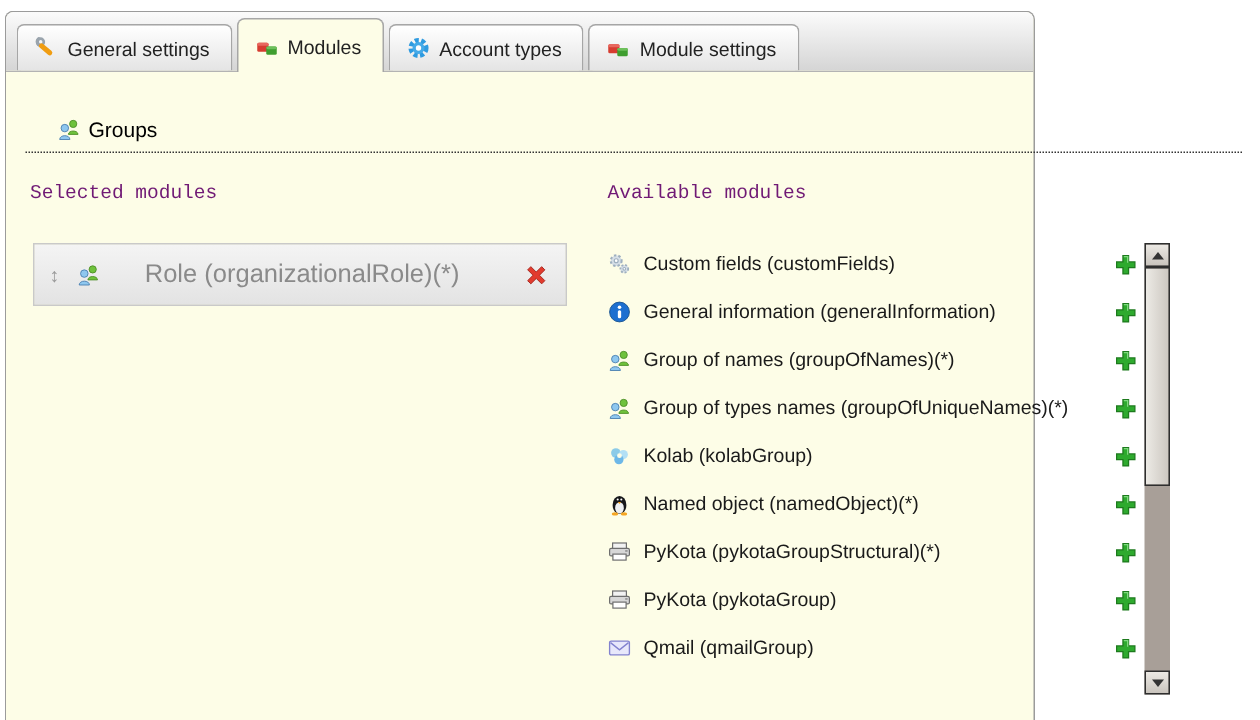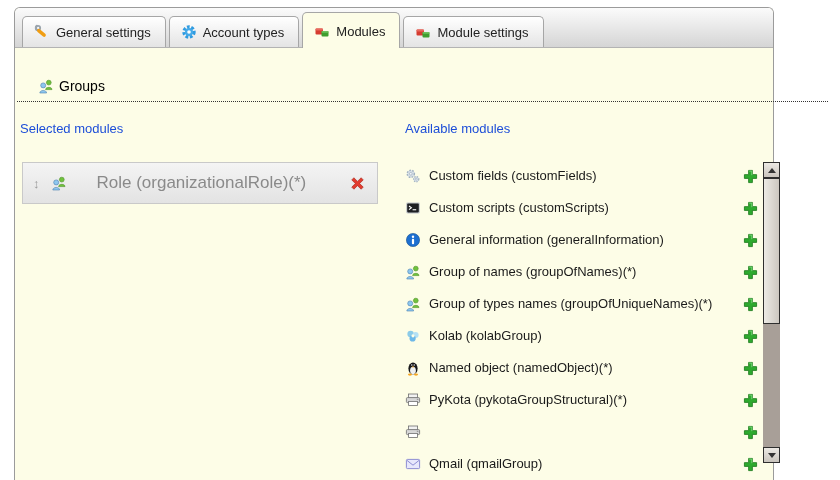--- a/index.html
+++ b/index.html
@@ -4,23 +4,23 @@
 <style>
   html,body{margin:0;padding:0;}
   body{
     width:840px;height:480px;position:relative;overflow:hidden;
     background:#ffffff;
     font-family:"Liberation Sans","DejaVu Sans",sans-serif;
     color:#222222;
   }
   
   .widget{
-    position:absolute;left:3px;top:7px;width:760px;height:473px;
+    position:absolute;left:3px;top:7px;width:687px;height:473px;
     box-sizing:border-box;border:1px solid #9b9b9b;border-bottom:none;
-    border-radius:6px 6px 0 0;background:#fdfde7;margin-left:11px;
+    border-radius:6px 6px 0 0;background:#fdfde7;
   }
   
   .tabbar{
     position:absolute;left:0;top:0;width:100%;height:40px;box-sizing:border-box;
     background:linear-gradient(#fbfbfb,#d5d5d5);
     border-bottom:1px solid #b3b3b3;border-radius:5px 5px 0 0;
     display:flex;align-items:flex-end;padding-left:7px;
   }
   .tab{
     display:flex;align-items:center;gap:6px;
@@ -34,21 +34,21 @@
   }
   .icon16{width:16px;height:16px;flex:none;display:inline-block;}
   .icon16 svg{display:block;width:16px;height:16px;}
   
   .section-header{
     position:absolute;left:17px;top:78px;width:811px;box-sizing:border-box;
     display:flex;align-items:center;gap:5px;padding:0 0 7px 21px;
     border-bottom:1px dotted #333;
   }
   .section-title{font-size:14px;font-weight:normal;color:#000;}
-  .col-heading{position:absolute;font-size:13px;color:#1d4ed8;}
+  .col-heading{position:absolute;font-size:13px;color:#701a75;font-family:Liberation Mono, monospace;}
   #selHeading{left:20px;top:121px;}
   #availHeading{left:405px;top:121px;}
   
   .sel-row{
     position:absolute;left:22px;top:162px;width:356px;height:42px;box-sizing:border-box;
     border:1px solid #c9c9c9;background:linear-gradient(#f4f4f4,#e3e3e3);
     display:flex;align-items:center;
   }
   .drag{margin-left:10px;color:#9a9a9a;font-size:13px;cursor:grab;line-height:1;}
   .sel-row .icon16{margin-left:11px;}
@@ -87,40 +87,40 @@
     <div class="tab">
       <span class="icon16">
         <svg viewBox="0 0 16 16">
             <path d="M2.8 1.8 C1.2 3.2 1.8 5.8 3.9 6.3" fill="none" stroke="#9aa4ad" stroke-width="2.2" stroke-linecap="round"></path>
             <circle cx="4" cy="4" r="2.2" fill="none" stroke="#9aa4ad" stroke-width="1.8"></circle>
             <rect x="4.5" y="4.2" width="10.5" height="3.4" rx="1.7" fill="#f09d12" transform="rotate(40 4.5 4.2)"></rect>
           </svg>
       </span>
       <span>General settings</span>
     </div>
-    <div class="tab">
-      <span class="icon16">
-        <svg viewBox="0 0 16 16">
-            <circle cx="8" cy="8" r="5" fill="none" stroke="#2f9be0" stroke-width="3.4" stroke-dasharray="2.6 1.6"></circle>
-            <circle cx="8" cy="8" r="4" fill="#45aae8"></circle>
-            <circle cx="8" cy="8" r="1.8" fill="#fff"></circle>
-          </svg>
-      </span>
-      <span>Account types</span>
-    </div>
     <div class="tab active">
       <span class="icon16">
         <svg viewBox="0 0 16 16">
             <rect x="1.5" y="5.5" width="7.5" height="6" rx="1" fill="#d63c30"></rect>
             <rect x="1.5" y="5.5" width="7.5" height="2" rx="1" fill="#e8685e"></rect>
             <rect x="7.5" y="8" width="7" height="5.5" rx="1" fill="#3f9e2f"></rect>
             <rect x="7.5" y="8" width="7" height="1.8" rx="1" fill="#6dc05b"></rect>
           </svg>
       </span>
       <span>Modules</span>
+    </div>
+    <div class="tab">
+      <span class="icon16">
+        <svg viewBox="0 0 16 16">
+            <circle cx="8" cy="8" r="5" fill="none" stroke="#2f9be0" stroke-width="3.4" stroke-dasharray="2.6 1.6"></circle>
+            <circle cx="8" cy="8" r="4" fill="#45aae8"></circle>
+            <circle cx="8" cy="8" r="1.8" fill="#fff"></circle>
+          </svg>
+      </span>
+      <span>Account types</span>
     </div>
     <div class="tab">
       <span class="icon16">
         <svg viewBox="0 0 16 16">
             <rect x="1.5" y="5.5" width="7.5" height="6" rx="1" fill="#d63c30"></rect>
             <rect x="1.5" y="5.5" width="7.5" height="2" rx="1" fill="#e8685e"></rect>
             <rect x="7.5" y="8" width="7" height="5.5" rx="1" fill="#3f9e2f"></rect>
             <rect x="7.5" y="8" width="7" height="1.8" rx="1" fill="#6dc05b"></rect>
           </svg>
       </span>
@@ -175,37 +175,20 @@
     </span>
     <span class="avail-label">Custom fields (customFields)</span>
     <button class="add-btn">
       <svg viewBox="0 0 16 16">
           <path d="M6 1.5 H10 V6 H14.5 V10 H10 V14.5 H6 V10 H1.5 V6 H6 Z" fill="#2eaa2e" stroke="#1d7a1d" stroke-width="0.9"></path>
           <path d="M6.6 2.2 H9.4 V6.6" fill="none" stroke="#7fd97f" stroke-width="1"></path>
         </svg>
     </button>
   </div>
 
-  <div class="avail-row">
-    <span class="icon16">
-      <svg viewBox="0 0 16 16">
-          <rect x="1.2" y="2.6" width="13.6" height="10.8" rx="1.4" fill="#bfc4c9"></rect>
-          <rect x="2.2" y="3.6" width="11.6" height="8.8" rx="0.8" fill="#1d1f22"></rect>
-          <path d="M4 6 L6.4 7.8 L4 9.6" fill="none" stroke="#ffffff" stroke-width="1.1"></path>
-          <rect x="7.6" y="9.2" width="3.6" height="1.1" fill="#ffffff"></rect>
-        </svg>
-    </span>
-    <span class="avail-label">Custom scripts (customScripts)</span>
-    <button class="add-btn">
-      <svg viewBox="0 0 16 16">
-          <path d="M6 1.5 H10 V6 H14.5 V10 H10 V14.5 H6 V10 H1.5 V6 H6 Z" fill="#2eaa2e" stroke="#1d7a1d" stroke-width="0.9"></path>
-          <path d="M6.6 2.2 H9.4 V6.6" fill="none" stroke="#7fd97f" stroke-width="1"></path>
-        </svg>
-    </button>
-  </div>
 
   <div class="avail-row">
     <span class="icon16">
       <svg viewBox="0 0 16 16">
           <circle cx="8" cy="8" r="6.6" fill="#1d6fd0" stroke="#14508f" stroke-width="0.6"></circle>
           <circle cx="8" cy="4.8" r="1.2" fill="#fff"></circle>
           <rect x="6.9" y="6.8" width="2.2" height="5.4" rx="1" fill="#fff"></rect>
         </svg>
     </span>
     <span class="avail-label">General information (generalInformation)</span>
@@ -312,20 +295,21 @@
 
   <div class="avail-row">
     <span class="icon16">
       <svg viewBox="0 0 16 16">
           <rect x="3.4" y="2" width="9.2" height="4" fill="#f2f2f2" stroke="#6e6e6e" stroke-width="0.8"></rect>
           <rect x="1.4" y="5.6" width="13.2" height="5" rx="1" fill="#d7d7d7" stroke="#6e6e6e" stroke-width="0.8"></rect>
           <rect x="3.6" y="9.4" width="8.8" height="4" fill="#ffffff" stroke="#6e6e6e" stroke-width="0.8"></rect>
           <rect x="11.8" y="6.8" width="1.6" height="1" fill="#8a8a8a"></rect>
         </svg>
     </span>
+    <span class="avail-label">PyKota (pykotaGroup)</span>
     <button class="add-btn">
       <svg viewBox="0 0 16 16">
           <path d="M6 1.5 H10 V6 H14.5 V10 H10 V14.5 H6 V10 H1.5 V6 H6 Z" fill="#2eaa2e" stroke="#1d7a1d" stroke-width="0.9"></path>
           <path d="M6.6 2.2 H9.4 V6.6" fill="none" stroke="#7fd97f" stroke-width="1"></path>
         </svg>
     </button>
   </div>
 
   <div class="avail-row">
     <span class="icon16">

